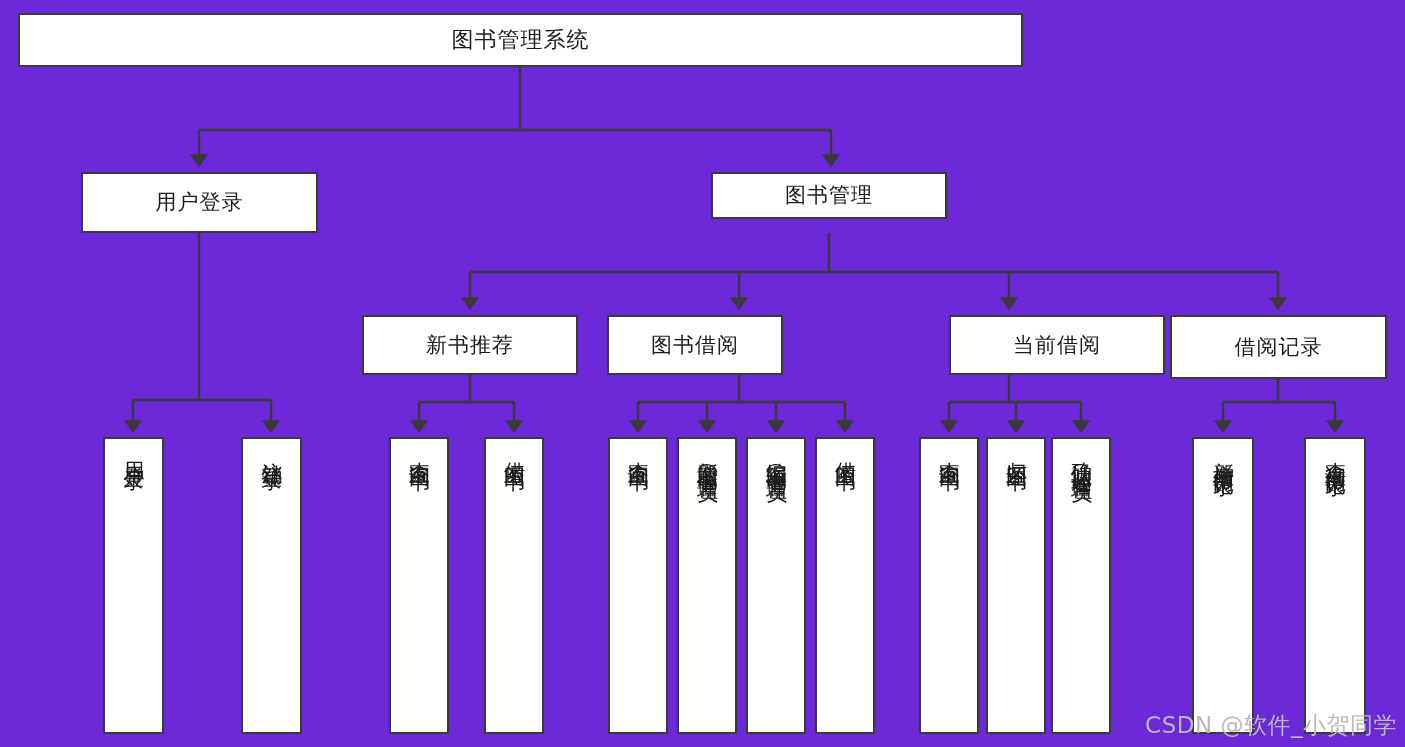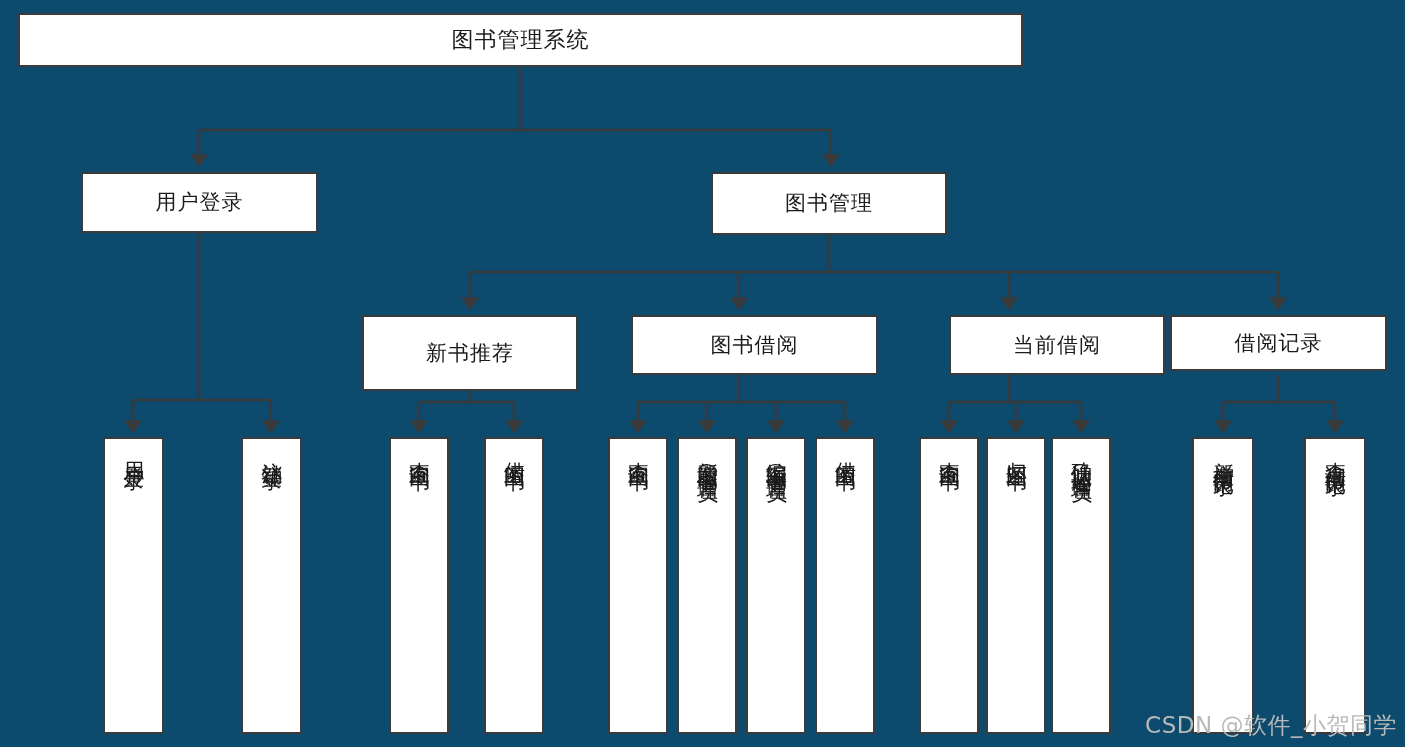--- a/index.html
+++ b/index.html
@@ -8,21 +8,21 @@
     background: #ffffff;
   }
   body {
     font-family: "DejaVu Sans", "Liberation Sans", sans-serif;
     color: #1a1a1a;
   }
   #canvas {
     position: relative;
     width: 1405px;
     height: 747px;
-    background: #0c4a6e;
+    background: #6d28d9;
     overflow: hidden;
   }
   .node {
     position: absolute;
     box-sizing: border-box;
     border: 2px solid #3a3a3a;
     background: #ffffff;
     display: flex;
     align-items: center;
     justify-content: center;
@@ -126,34 +126,34 @@
     <path class="edge" d="M1335,402 L1335,426" marker-end="url(#arrow)"></path>
   </svg>
 
   <div class="node root" style="left:18px;top:13px;width:1005px;height:54px;">
     <span class="label">图书管理系统</span>
   </div>
 
   <div class="node" style="left:81px;top:172px;width:237px;height:61px;">
     <span class="label">用户登录</span>
   </div>
-  <div class="node" style="left:711px;top:172px;width:236px;height:63px;">
+  <div class="node" style="left:711px;top:172px;width:236px;height:47px;">
     <span class="label">图书管理</span>
   </div>
 
-  <div class="node" style="left:362px;top:315px;width:216px;height:76px;">
+  <div class="node" style="left:362px;top:315px;width:216px;height:60px;">
     <span class="label">新书推荐</span>
   </div>
-  <div class="node" style="left:631px;top:315px;width:247px;height:60px;">
+  <div class="node" style="left:607px;top:315px;width:176px;height:60px;">
     <span class="label">图书借阅</span>
   </div>
   <div class="node" style="left:949px;top:315px;width:216px;height:60px;">
     <span class="label">当前借阅</span>
   </div>
-  <div class="node" style="left:1170px;top:315px;width:217px;height:56px;">
+  <div class="node" style="left:1170px;top:315px;width:217px;height:64px;">
     <span class="label">借阅记录</span>
   </div>
 
   <div class="node vertical" style="left:103px;top:437px;width:61px;height:297px;">
     <span class="label">用户登录</span>
   </div>
   <div class="node vertical" style="left:241px;top:437px;width:61px;height:297px;">
     <span class="label">注销登录</span>
   </div>
 

